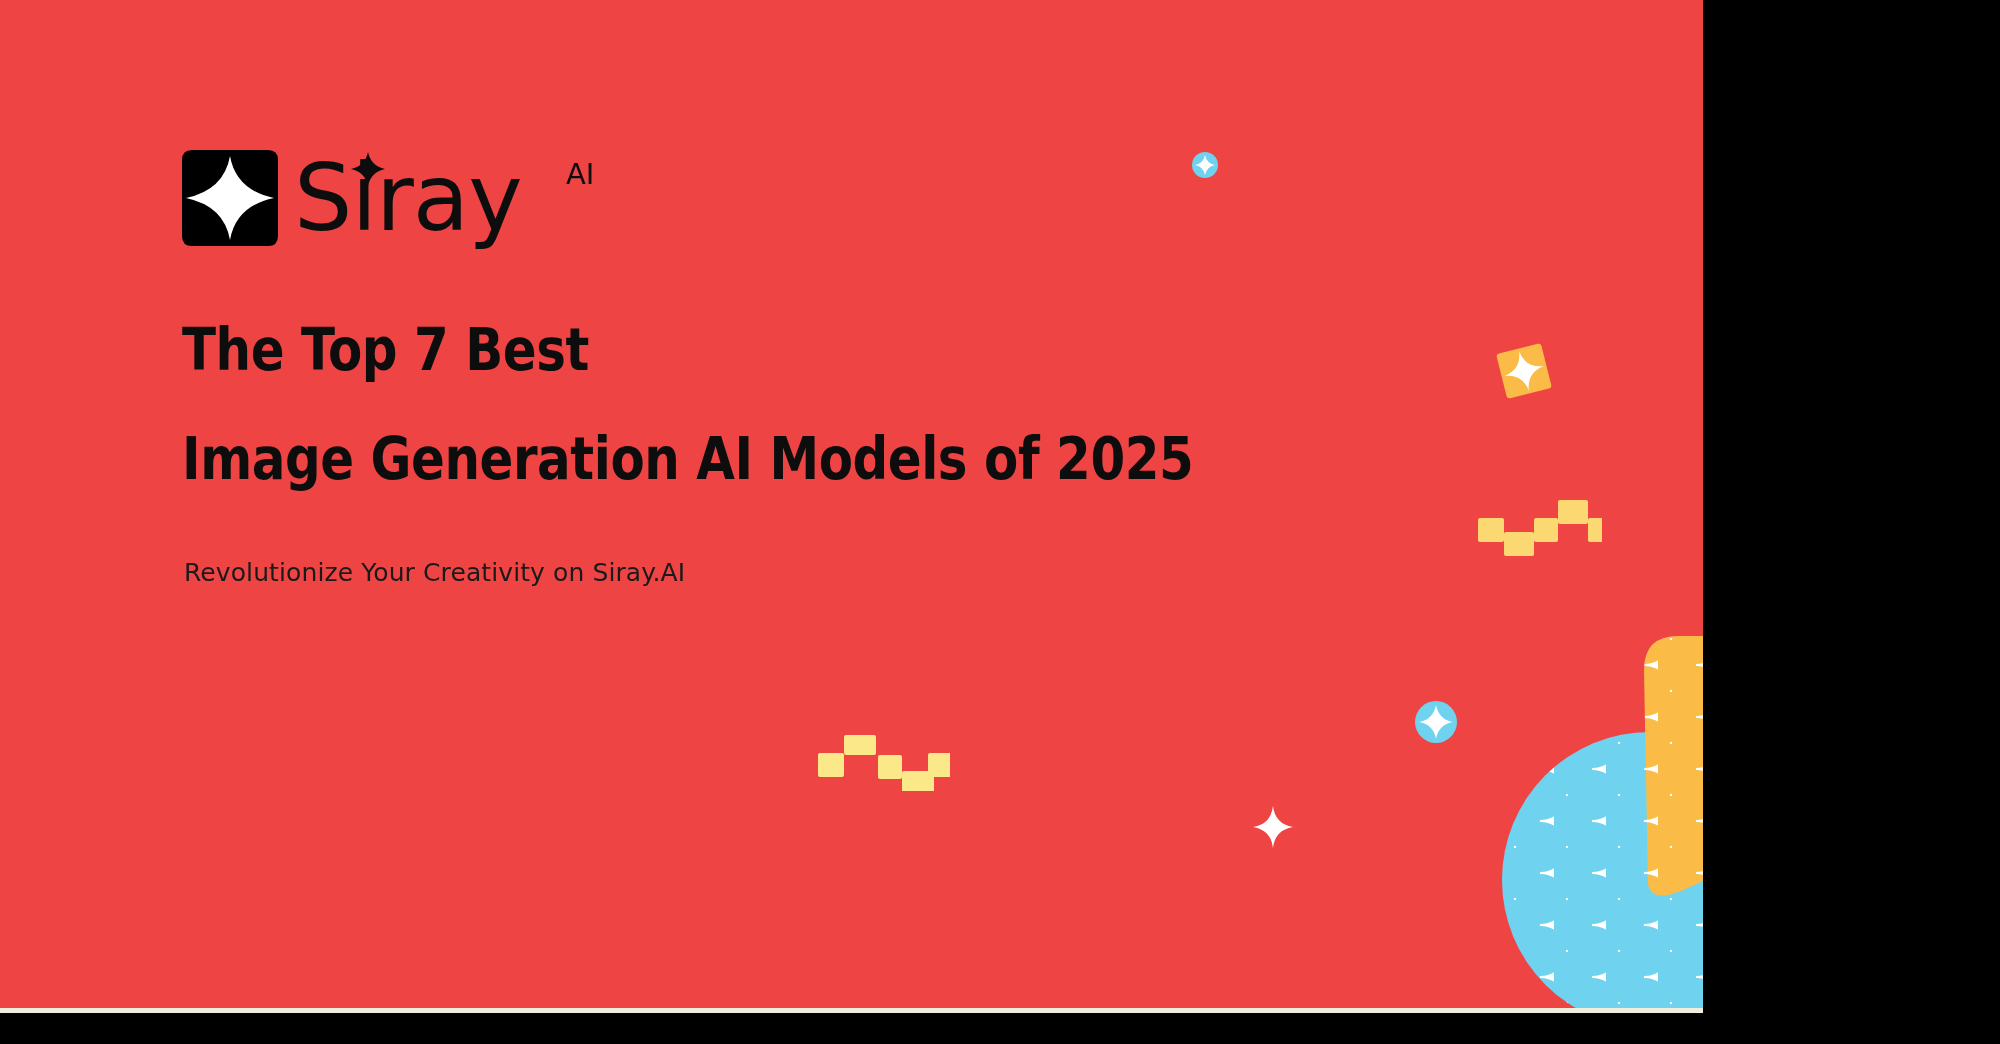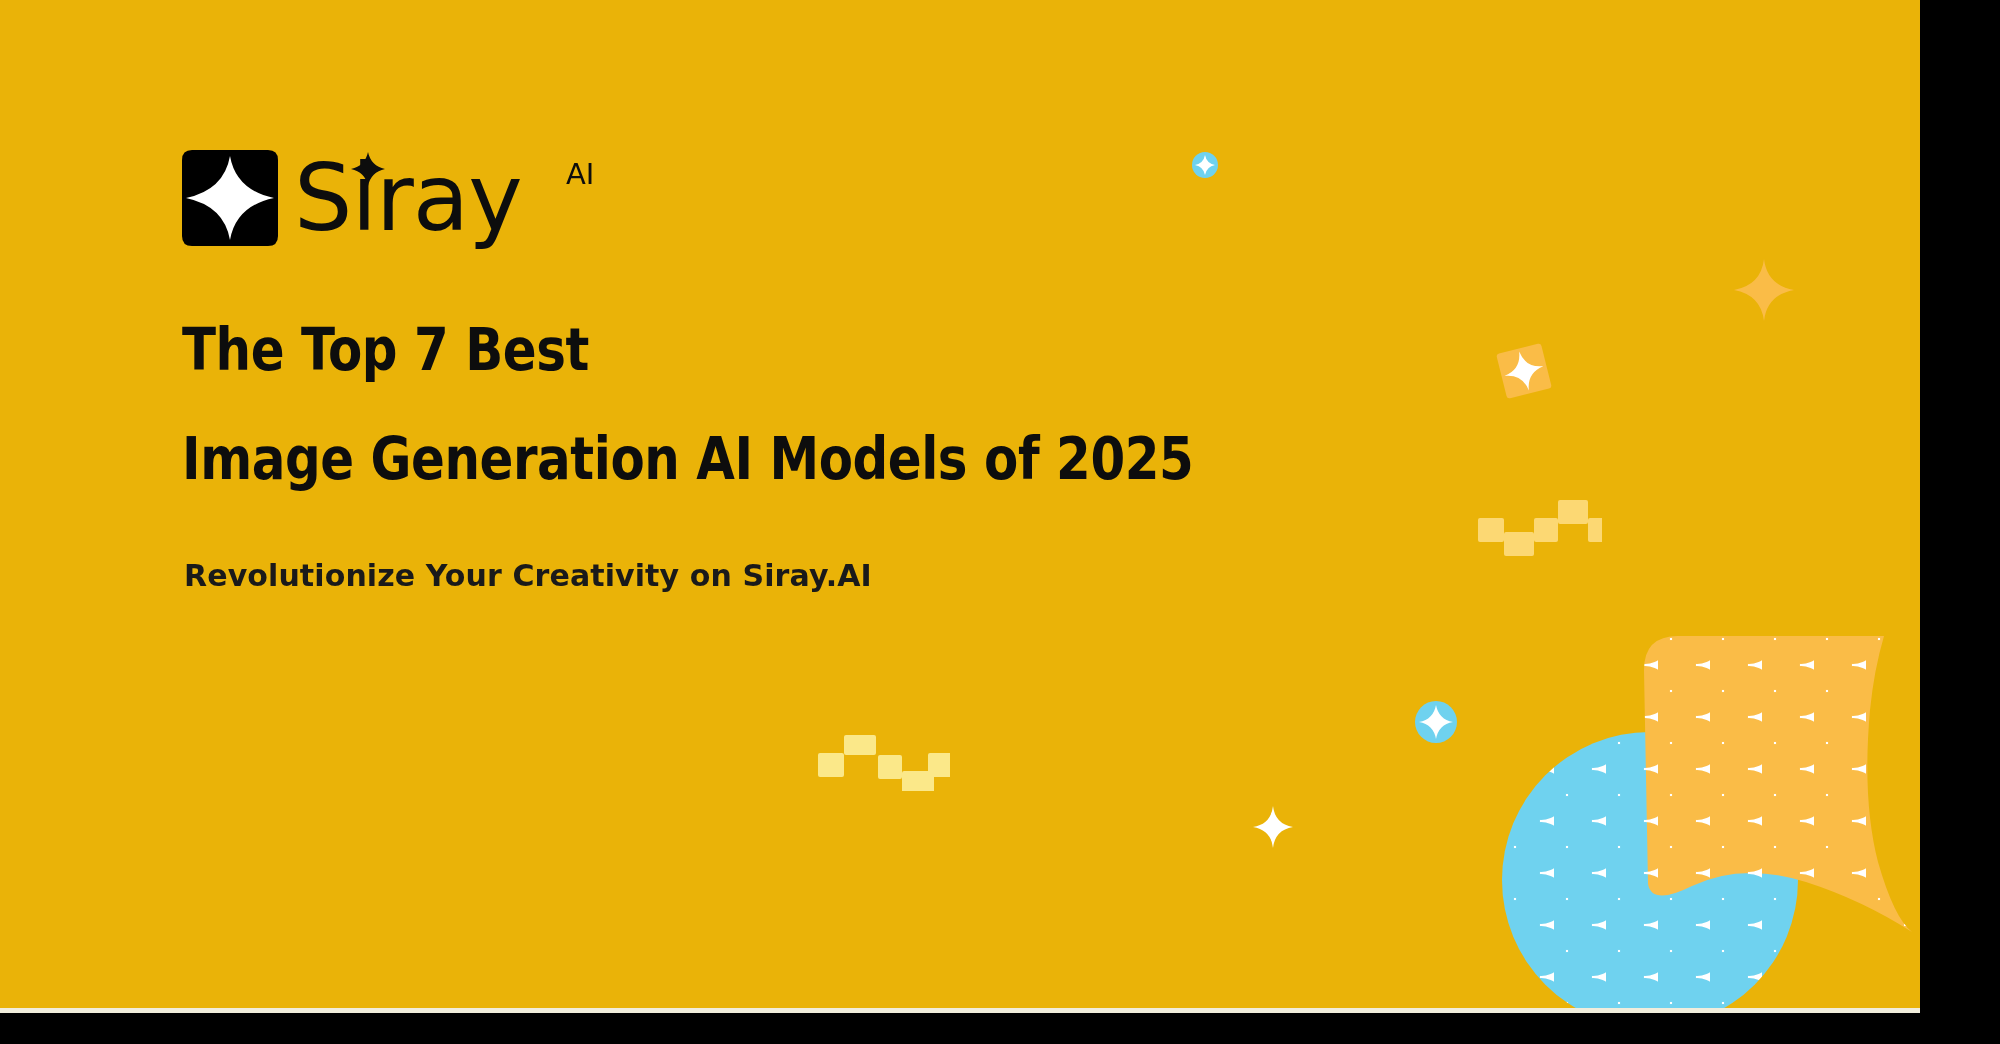--- a/index.html
+++ b/index.html
@@ -12,23 +12,23 @@
     height: 1044px;
     overflow: hidden;
     font-family: "DejaVu Sans", sans-serif;
   }
 
   
   #slide-frame {
     position: absolute;
     left: 0;
     top: 0;
-    width: 1920px;
+    width: 1703px;
     height: 1013px;
-    background: #eab308;
+    background: #ef4444;
     overflow: hidden;
   }
   #slide-bottom-edge {
     position: absolute;
     left: 0;
     top: 1008px;
     width: 1947px;
     height: 6px;
     background: #F1EDDC;
   }
@@ -82,24 +82,24 @@
     left: 182px;
     top: 425px;
     font-size: 58px;
     transform: scaleX(0.86);
     transform-origin: left center;
   }
   #subheadline {
     position: absolute;
     left: 184px;
     top: 558px;
-    font-size: 30px;
+    font-size: 25px;
     color: #1A1A1A;
     font-family: "DejaVu Sans", sans-serif;
-    font-weight: bold;
+    font-weight: normal;
     white-space: nowrap;
     letter-spacing: 0.1px;
   }
 
   
   .deco {
     position: absolute;
     pointer-events: none;
   }
   #deco-badge-top    { left: 1192px; top: 152px; }

